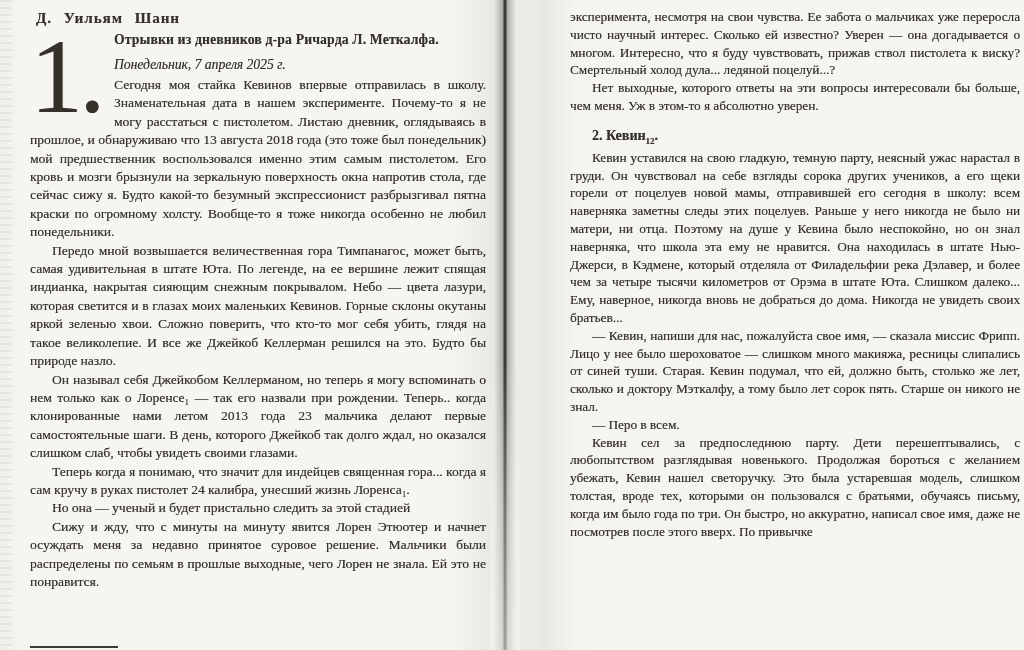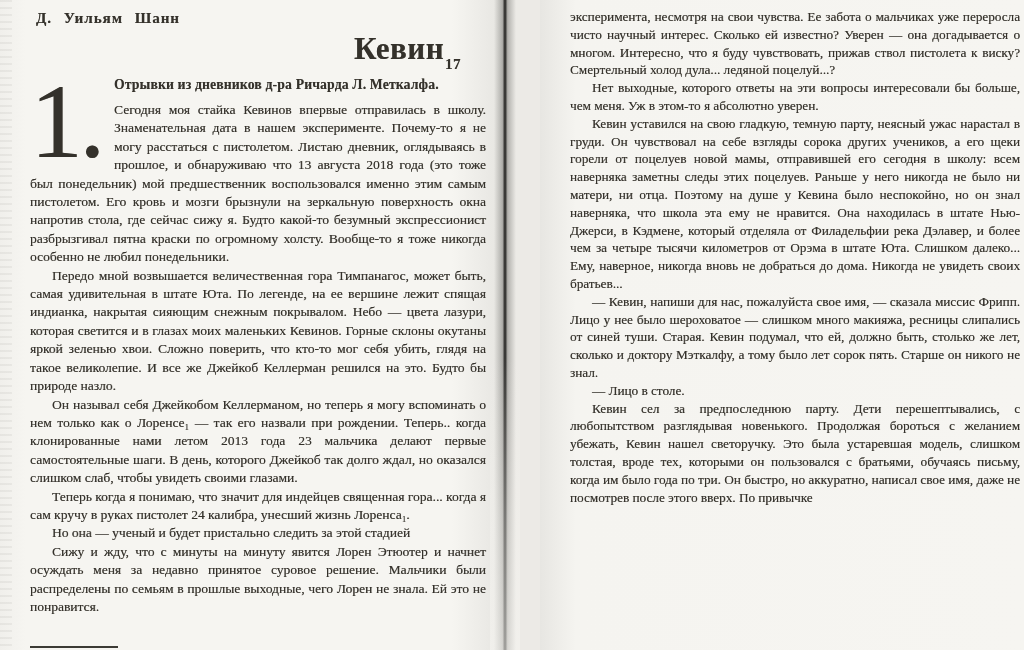--- a/index.html
+++ b/index.html
@@ -106,44 +106,45 @@
   }
 </style>
 </head>
 <body>
 
 <div class="spread">
 
   <div class="page page-left">
     <div class="author">Д. Уильям Шанн</div>
 
-    <div class="chapter-title"><span>Кевин</span><span class="tsub">17</span></div>
 
     <div class="content">
       <span class="dropcap">1.</span>
       <div class="subtitle-bold">Отрывки из дневников д-ра Ричарда Л. Меткалфа.</div>
+      <div class="subtitle-italic">Понедельник, 7 апреля 2025 г.</div>
       <p class="body noindent">Сегодня моя стайка Кевинов впервые отправилась в школу. Знаменательная дата в нашем эксперименте. Почему-то я не могу расстаться с пистолетом. Листаю дневник, оглядываясь в прошлое, и обнаруживаю что 13 августа 2018 года (это тоже был понедельник) мой предшественник воспользовался именно этим самым пистолетом. Его кровь и мозги брызнули на зеркальную поверхность окна напротив стола, где сейчас сижу я. Будто какой-то безумный экспрессионист разбрызгивал пятна краски по огромному холсту. Вообще-то я тоже никогда особенно не любил понедельники.</p>
       <p class="body">Передо мной возвышается величественная гора Тимпанагос, может быть, самая удивительная в штате Юта. По легенде, на ее вершине лежит спящая индианка, накрытая сияющим снежным покрывалом. Небо — цвета лазури, которая светится и в глазах моих маленьких Кевинов. Горные склоны окутаны яркой зеленью хвои. Сложно поверить, что кто-то мог себя убить, глядя на такое великолепие. И все же Джейкоб Келлерман решился на это. Будто бы природе назло.</p>
       <p class="body">Он называл себя Джейкобом Келлерманом, но теперь я могу вспоминать о нем только как о Лоренсе₁ — так его назвали при рождении. Теперь.. когда клонированные нами летом 2013 года 23 мальчика делают первые самостоятельные шаги. В день, которого Джейкоб так долго ждал, но оказался слишком слаб, чтобы увидеть своими глазами.</p>
       <p class="body">Теперь когда я понимаю, что значит для индейцев священная гора... когда я сам кручу в руках пистолет 24 калибра, унесший жизнь Лоренса₁.</p>
       <p class="body">Но она — ученый и будет пристально следить за этой стадией</p>
       <p class="body">Сижу и жду, что с минуты на минуту явится Лорен Этюотер и начнет осуждать меня за недавно принятое суровое решение. Мальчики были распределены по семьям в прошлые выходные, чего Лорен не знала. Ей это не понравится.</p>
     </div>
 
     <div class="footnote-rule"></div>
     <div class="left-edge-noise"></div>
   </div>
 
   <div class="page page-right">
     <p class="body noindent">эксперимента, несмотря на свои чувства. Ее забота о мальчиках уже переросла чисто научный интерес. Сколько ей известно? Уверен — она догадывается о многом. Интересно, что я буду чувствовать, прижав ствол пистолета к виску? Смертельный холод дула... ледяной поцелуй...?</p>
     <p class="body">Нет выходные, которого ответы на эти вопросы интересовали бы больше, чем меня. Уж в этом-то я абсолютно уверен.</p>
 
+    <div class="section-heading"><span>2. Кевин</span><span class="hsub">12</span><span>.</span></div>
 
     <p class="body">Кевин уставился на свою гладкую, темную парту, неясный ужас нарастал в груди. Он чувствовал на себе взгляды сорока других учеников, а его щеки горели от поцелуев новой мамы, отправившей его сегодня в школу: всем наверняка заметны следы этих поцелуев. Раньше у него никогда не было ни матери, ни отца. Поэтому на душе у Кевина было неспокойно, но он знал наверняка, что школа эта ему не нравится. Она находилась в штате Нью-Джерси, в Кэдмене, который отделяла от Филадельфии река Дэлавер, и более чем за четыре тысячи километров от Орэма в штате Юта. Слишком далеко... Ему, наверное, никогда вновь не добраться до дома. Никогда не увидеть своих братьев...</p>
     <p class="body">— Кевин, напиши для нас, пожалуйста свое имя, — сказала миссис Фрипп. Лицо у нее было шероховатое — слишком много макияжа, ресницы слипались от синей туши. Старая. Кевин подумал, что ей, должно быть, столько же лет, сколько и доктору Мэткалфу, а тому было лет сорок пять. Старше он никого не знал.</p>
-    <p class="body">— Лицо в столе.</p>
+    <p class="body">— Перо в всем.</p>
     <p class="body">Кевин сел за предпоследнюю парту. Дети перешептывались, с любопытством разглядывая новенького. Продолжая бороться с желанием убежать, Кевин нашел светоручку. Это была устаревшая модель, слишком толстая, вроде тех, которыми он пользовался с братьями, обучаясь письму, когда им было года по три. Он быстро, но аккуратно, написал свое имя, даже не посмотрев после этого вверх. По привычке</p>
   </div>
 
   <div class="gutter"></div>
   <div class="gutter-fade"></div>
 
 </div>
 
 </body></html>

